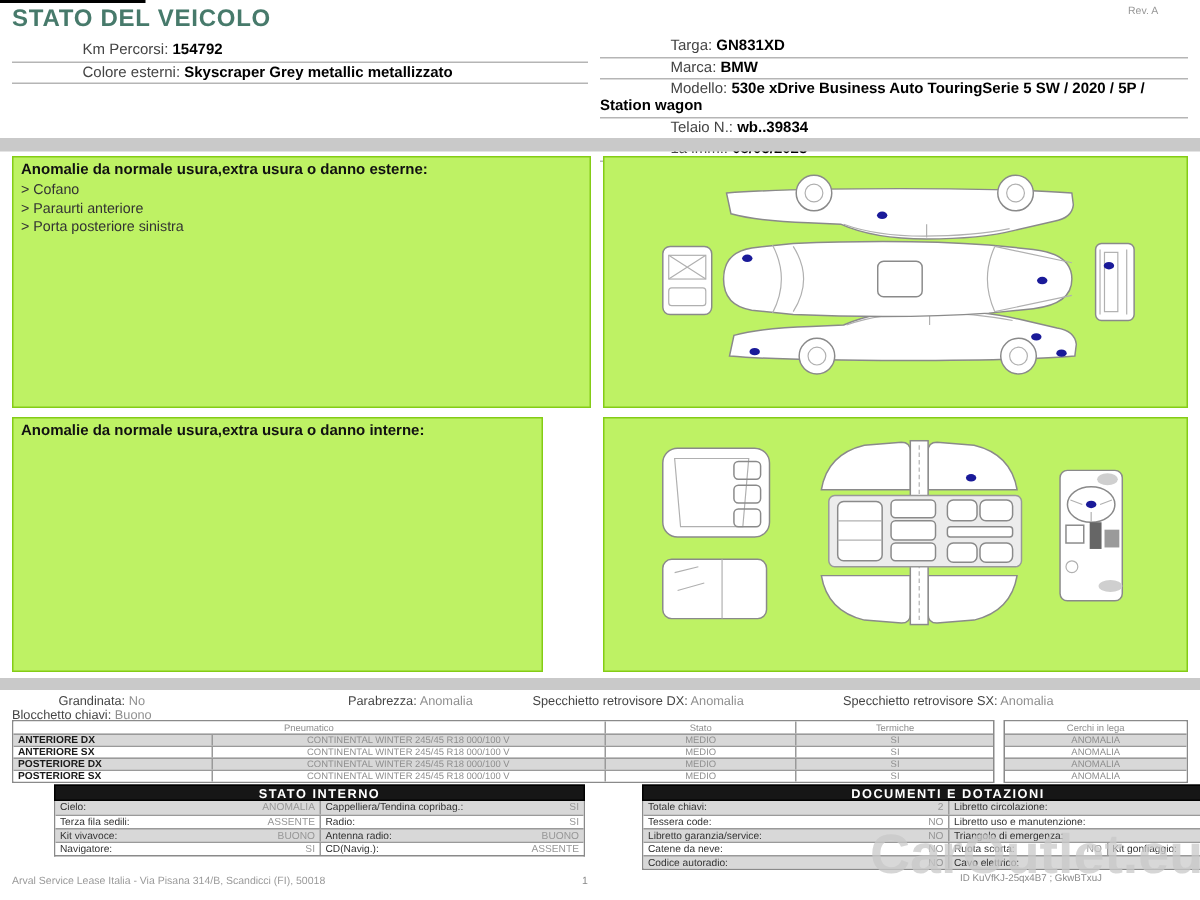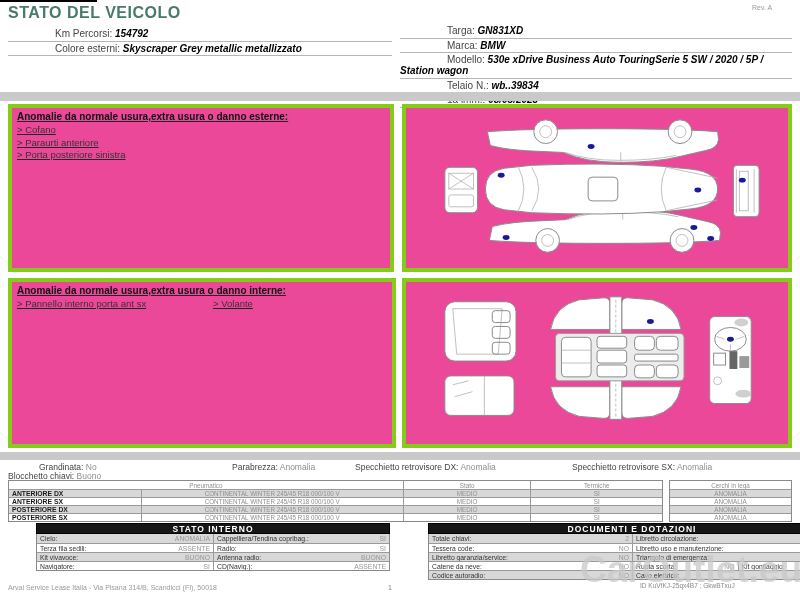--- a/index.html
+++ b/index.html
@@ -10,28 +10,28 @@
     font-family: "Liberation Sans", sans-serif; color:#222;
   }
   .abs { position:absolute; }
 
   
   #doc-title { left:8px; top:4px; font-size:16px; font-weight:bold; letter-spacing:0.5px; color:#477a6b; }
   #rev { left:752px; top:4px; font-size:7px; color:#999; }
   .info-col { display:block; }
   .info-row { border-bottom:1px solid #b5b5b5; font-size:10px; color:#444; padding:1px 0 1.5px 0; line-height:11px; }
   .info-row .lbl { color:#444;margin-left:47px; }
-  .info-row .val { color:#000; font-weight:bold;font-style:italic; }
+  .info-row .val { color:#000; font-weight:bold; }
   .info-row .val2 { color:#000; font-weight:bold; margin-left:58px; }
   #top-edge-mark { left:0; top:0; width:97px; height:2px; background:#000; }
 
   .graybar { left:0; width:800px; background:#c9c9c9; }
 
   
-  .panel { position:absolute; border:4px solid #84cc16; background:#ec4899;text-decoration:underline; }
+  .panel { position:absolute; border:1px solid #84cc16; background:#bef264; }
   .panel-title { font-weight:bold; font-size:10px; color:#111; padding:3px 5px 2px 5px; }
   .items-cols { display:flex; padding:0 5px; }
   .items-cols .col-l { width:196px; }
   .item { font-size:9.5px; color:#333; line-height:12.5px; white-space:nowrap; }
 
   svg .ln { fill:none; stroke:#8a8a8a; stroke-width:1; }
   svg .ln2 { fill:none; stroke:#b0b0b0; stroke-width:0.8; }
   svg .body { fill:#ffffff; stroke:#8a8a8a; stroke-width:1; }
 
   
@@ -163,30 +163,22 @@
         <ellipse cx="95" cy="68" rx="3.5" ry="2.5"></ellipse>
         <ellipse cx="294" cy="83" rx="3.5" ry="2.5"></ellipse>
         <ellipse cx="339" cy="73" rx="3.5" ry="2.5"></ellipse>
         <ellipse cx="290" cy="121" rx="3.5" ry="2.5"></ellipse>
         <ellipse cx="307" cy="132" rx="3.5" ry="2.5"></ellipse>
         <ellipse cx="100" cy="131" rx="3.5" ry="2.5"></ellipse>
       </g>
     </svg>
   </div>
 
-  <div class="panel" style="left:8px; top:278px; width:388px; height:170px;">
+  <div class="panel" style="left:8px; top:278px; width:354px; height:170px;">
     <div class="panel-title">Anomalie da normale usura,extra usura o danno interne:</div>
-    <div class="items-cols">
-      <div class="col-l">
-        <div class="item">&gt; Pannello interno porta ant sx</div>
-      </div>
-      <div class="col-r">
-        <div class="item">&gt; Volante</div>
-      </div>
-    </div>
   </div>
 
   <div class="panel" style="left:402px; top:278px; width:390px; height:170px;">
     <svg viewBox="0 0 390 170" width="388" height="168">
 
       <rect class="body" x="38" y="20" width="72" height="60" rx="10"></rect>
       <path class="ln2" d="M46,27 L96,27 L92,73 L50,73 Z"></path>
       <rect class="ln" x="86" y="29" width="18" height="12" rx="3"></rect>
       <rect class="ln" x="86" y="45" width="18" height="12" rx="3"></rect>
       <rect class="ln" x="86" y="61" width="18" height="12" rx="3"></rect>
@@ -238,21 +230,21 @@
 
   <div class="abs sum" style="left:8px; top:462px;margin-left:31px;">
     <span>Grandinata:</span> <span class="sval">No</span>
   </div>
   <div class="abs sum" style="left:232px; top:462px;">
     <span>Parabrezza:</span> <span class="sval">Anomalia</span>
   </div>
   <div class="abs sum" style="left:355px; top:462px;">
     <span>Specchietto retrovisore DX:</span> <span class="sval">Anomalia</span>
   </div>
-  <div class="abs sum" style="left:562px; top:462px;margin-left:10px;">
+  <div class="abs sum" style="left:562px; top:462px;">
     <span>Specchietto retrovisore SX:</span> <span class="sval">Anomalia</span>
   </div>
   <div class="abs sum" style="left:8px; top:471px;">
     <span>Blocchetto chiavi:</span> <span class="sval">Buono</span>
   </div>
 
   <div class="abs" style="left:8px; top:480px; width:784px; height:42px;">
     <div class="tt-main">
       <div class="tt-row bg-w">
         <div class="tt-cell tt-h" style="width:395px;">Pneumatico</div>

